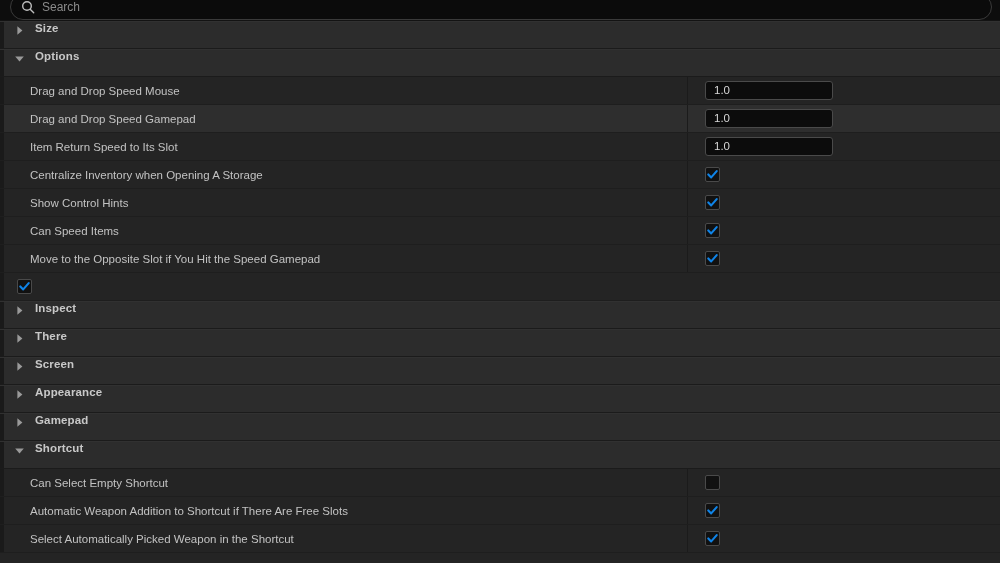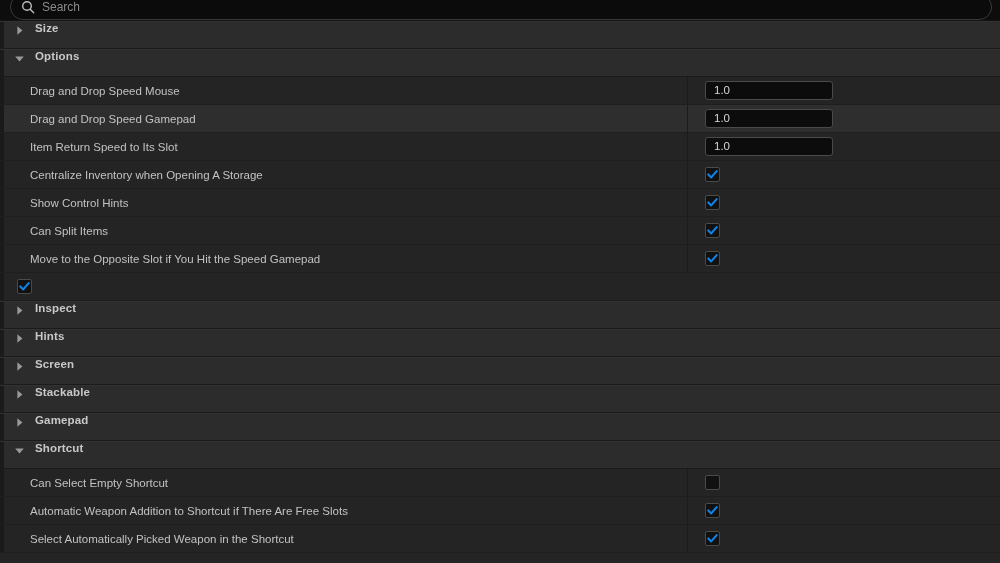--- a/index.html
+++ b/index.html
@@ -242,21 +242,21 @@
         <div class="prop-value">
           <div class="checkbox">
             <svg viewBox="0 0 11 11">
               <path d="M1.3 5.4 L4.2 8.4 L9.7 2.1" fill="none" stroke="#0f84e8" stroke-width="2.1" stroke-linecap="round" stroke-linejoin="round"></path>
             </svg>
           </div>
         </div>
       </div>
       <div class="prop-row">
         <div class="prop-name">
-          <span>Can Split Items</span>
+          <span>Can Speed Items</span>
         </div>
         <div class="prop-value">
           <div class="checkbox">
             <svg viewBox="0 0 11 11">
               <path d="M1.3 5.4 L4.2 8.4 L9.7 2.1" fill="none" stroke="#0f84e8" stroke-width="2.1" stroke-linecap="round" stroke-linejoin="round"></path>
             </svg>
           </div>
         </div>
       </div>
       <div class="prop-row">
@@ -283,33 +283,33 @@
       <div class="category-row">
         <span class="tri"><svg viewBox="0 0 11 11">
             <path d="M3.4 1.2 L8.4 5.5 L3.4 9.8 Z" fill="#9a9a9a"></path>
           </svg></span>
         <span class="cat-label">Inspect</span>
       </div>
       <div class="category-row">
         <span class="tri"><svg viewBox="0 0 11 11">
             <path d="M3.4 1.2 L8.4 5.5 L3.4 9.8 Z" fill="#9a9a9a"></path>
           </svg></span>
-        <span class="cat-label">Hints</span>
+        <span class="cat-label">There</span>
       </div>
       <div class="category-row">
         <span class="tri"><svg viewBox="0 0 11 11">
             <path d="M3.4 1.2 L8.4 5.5 L3.4 9.8 Z" fill="#9a9a9a"></path>
           </svg></span>
         <span class="cat-label">Screen</span>
       </div>
       <div class="category-row">
         <span class="tri"><svg viewBox="0 0 11 11">
             <path d="M3.4 1.2 L8.4 5.5 L3.4 9.8 Z" fill="#9a9a9a"></path>
           </svg></span>
-        <span class="cat-label">Stackable</span>
+        <span class="cat-label">Appearance</span>
       </div>
       <div class="category-row">
         <span class="tri"><svg viewBox="0 0 11 11">
             <path d="M3.4 1.2 L8.4 5.5 L3.4 9.8 Z" fill="#9a9a9a"></path>
           </svg></span>
         <span class="cat-label">Gamepad</span>
       </div>
       <div class="category-row">
         <span class="tri"><svg viewBox="0 0 11 11">
             <path d="M1.2 3.4 L9.8 3.4 L5.5 8.4 Z" fill="#9a9a9a"></path>

